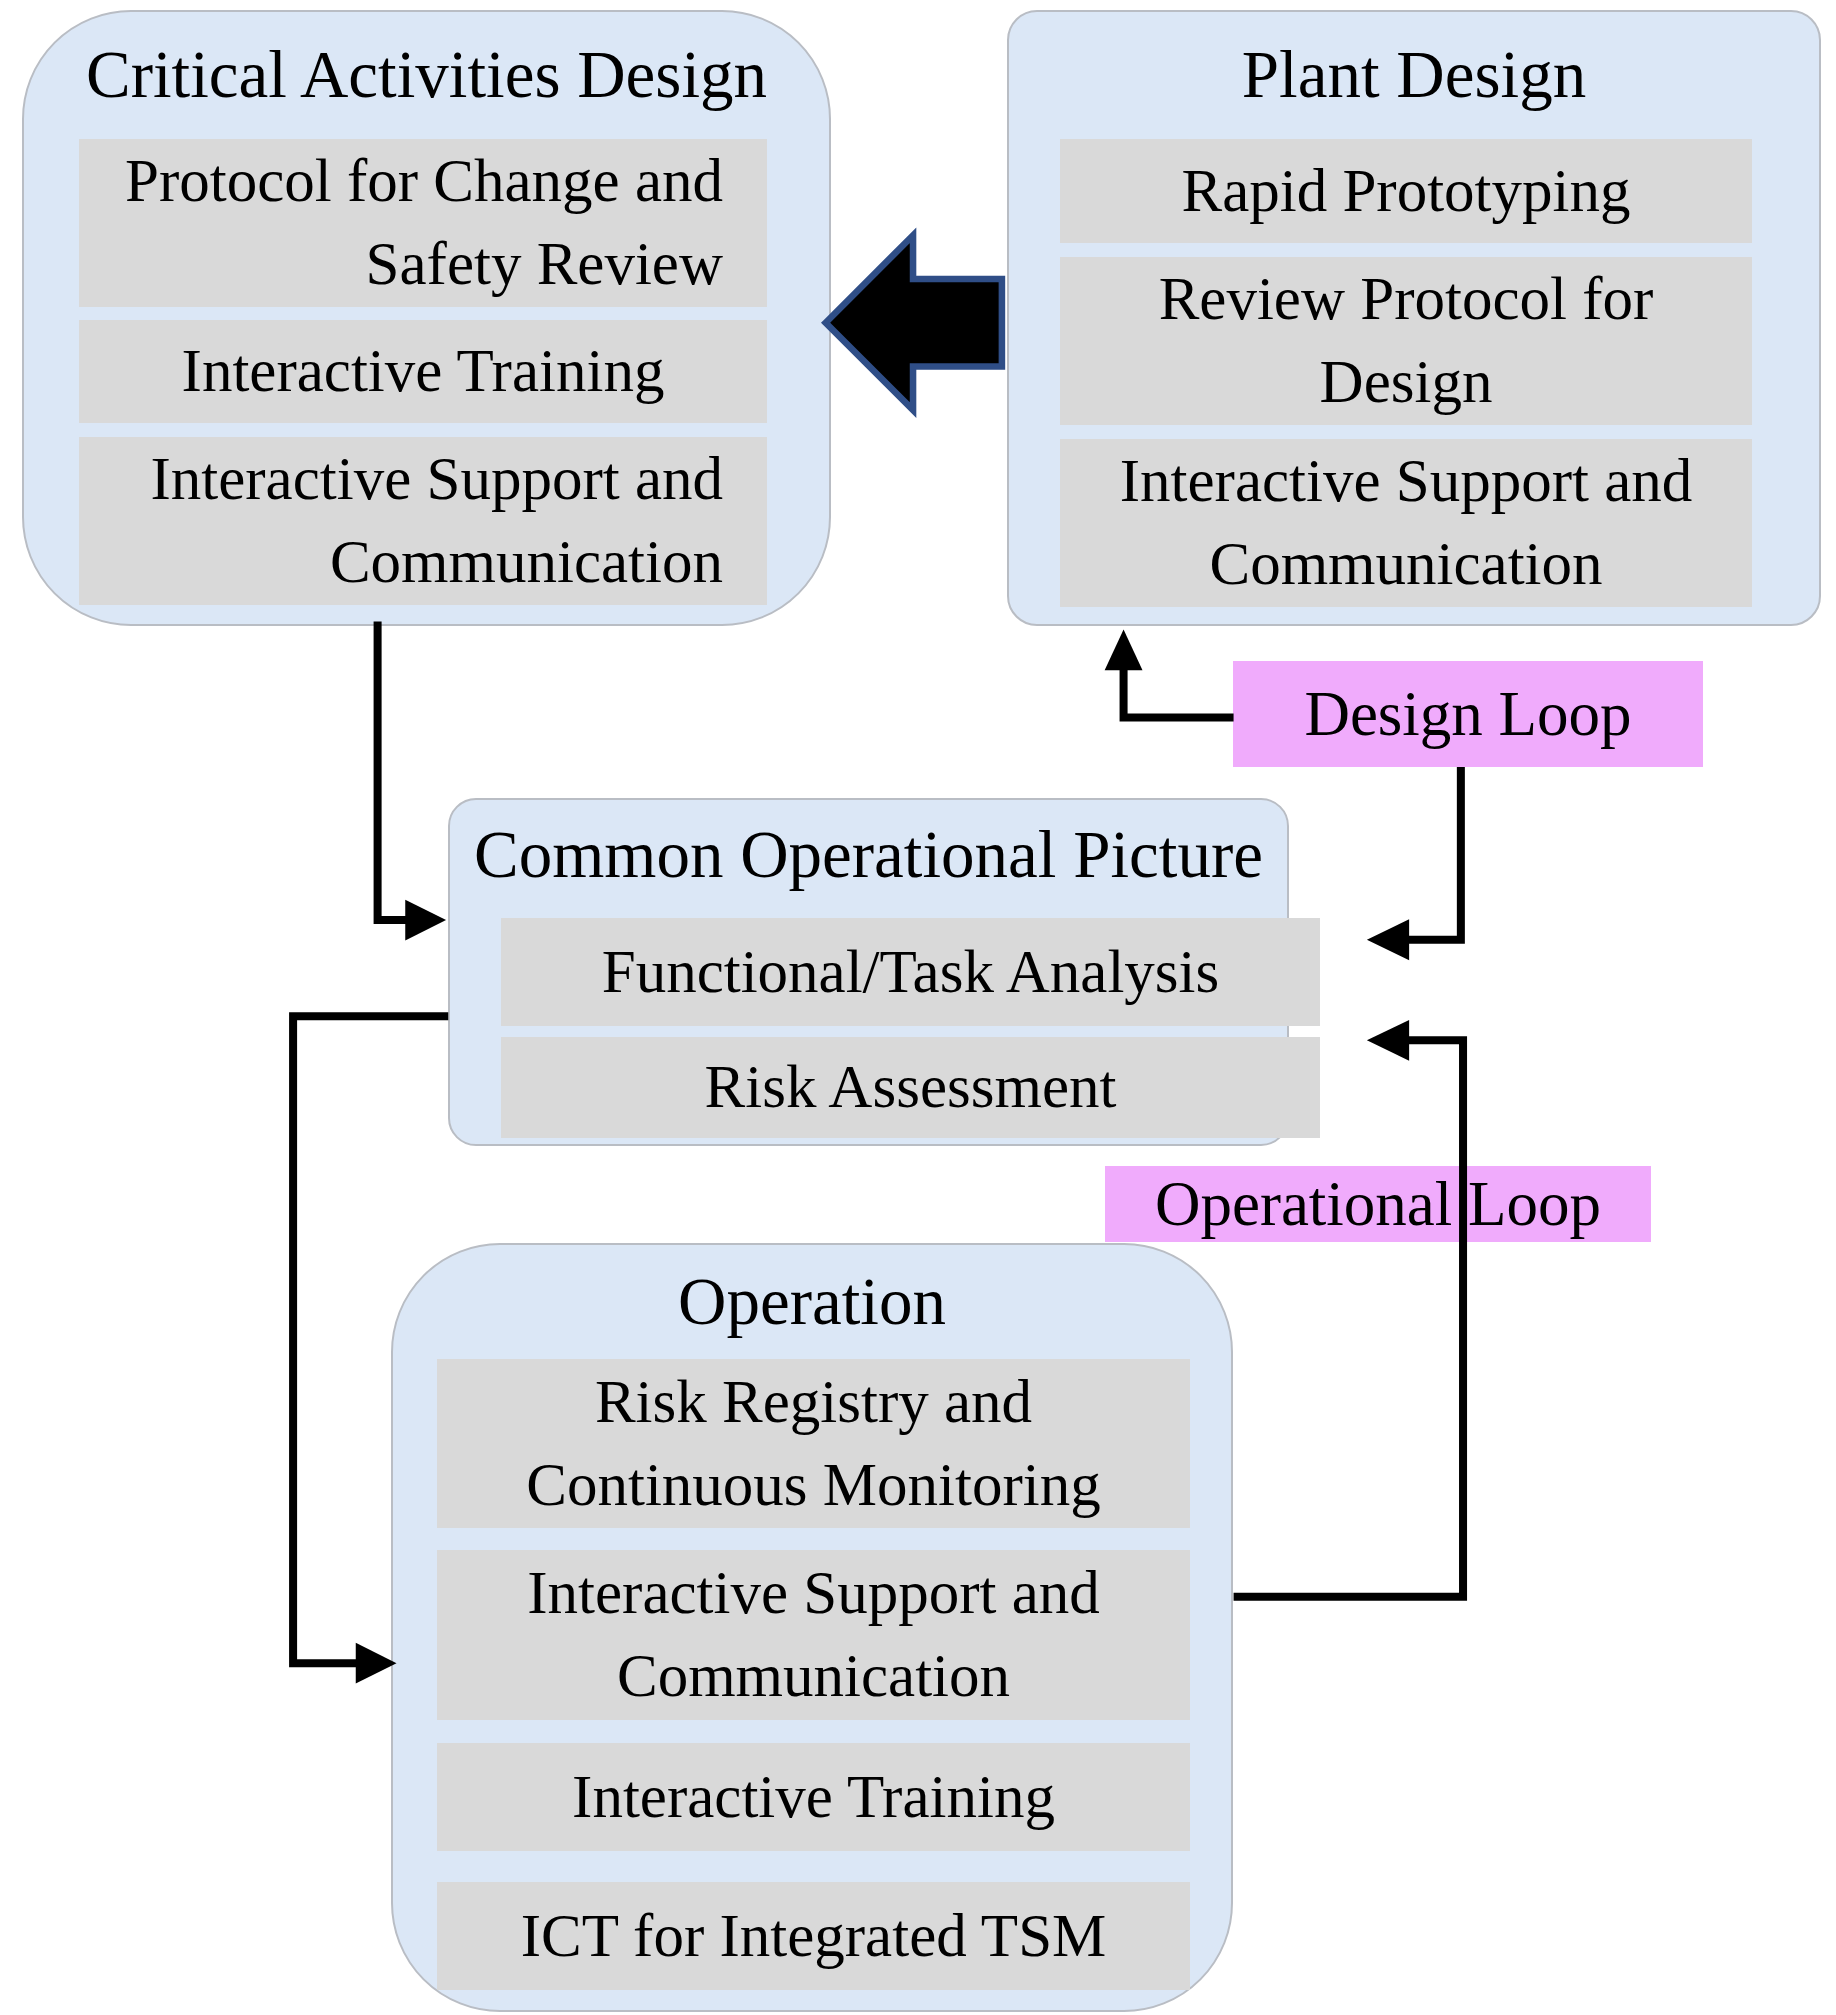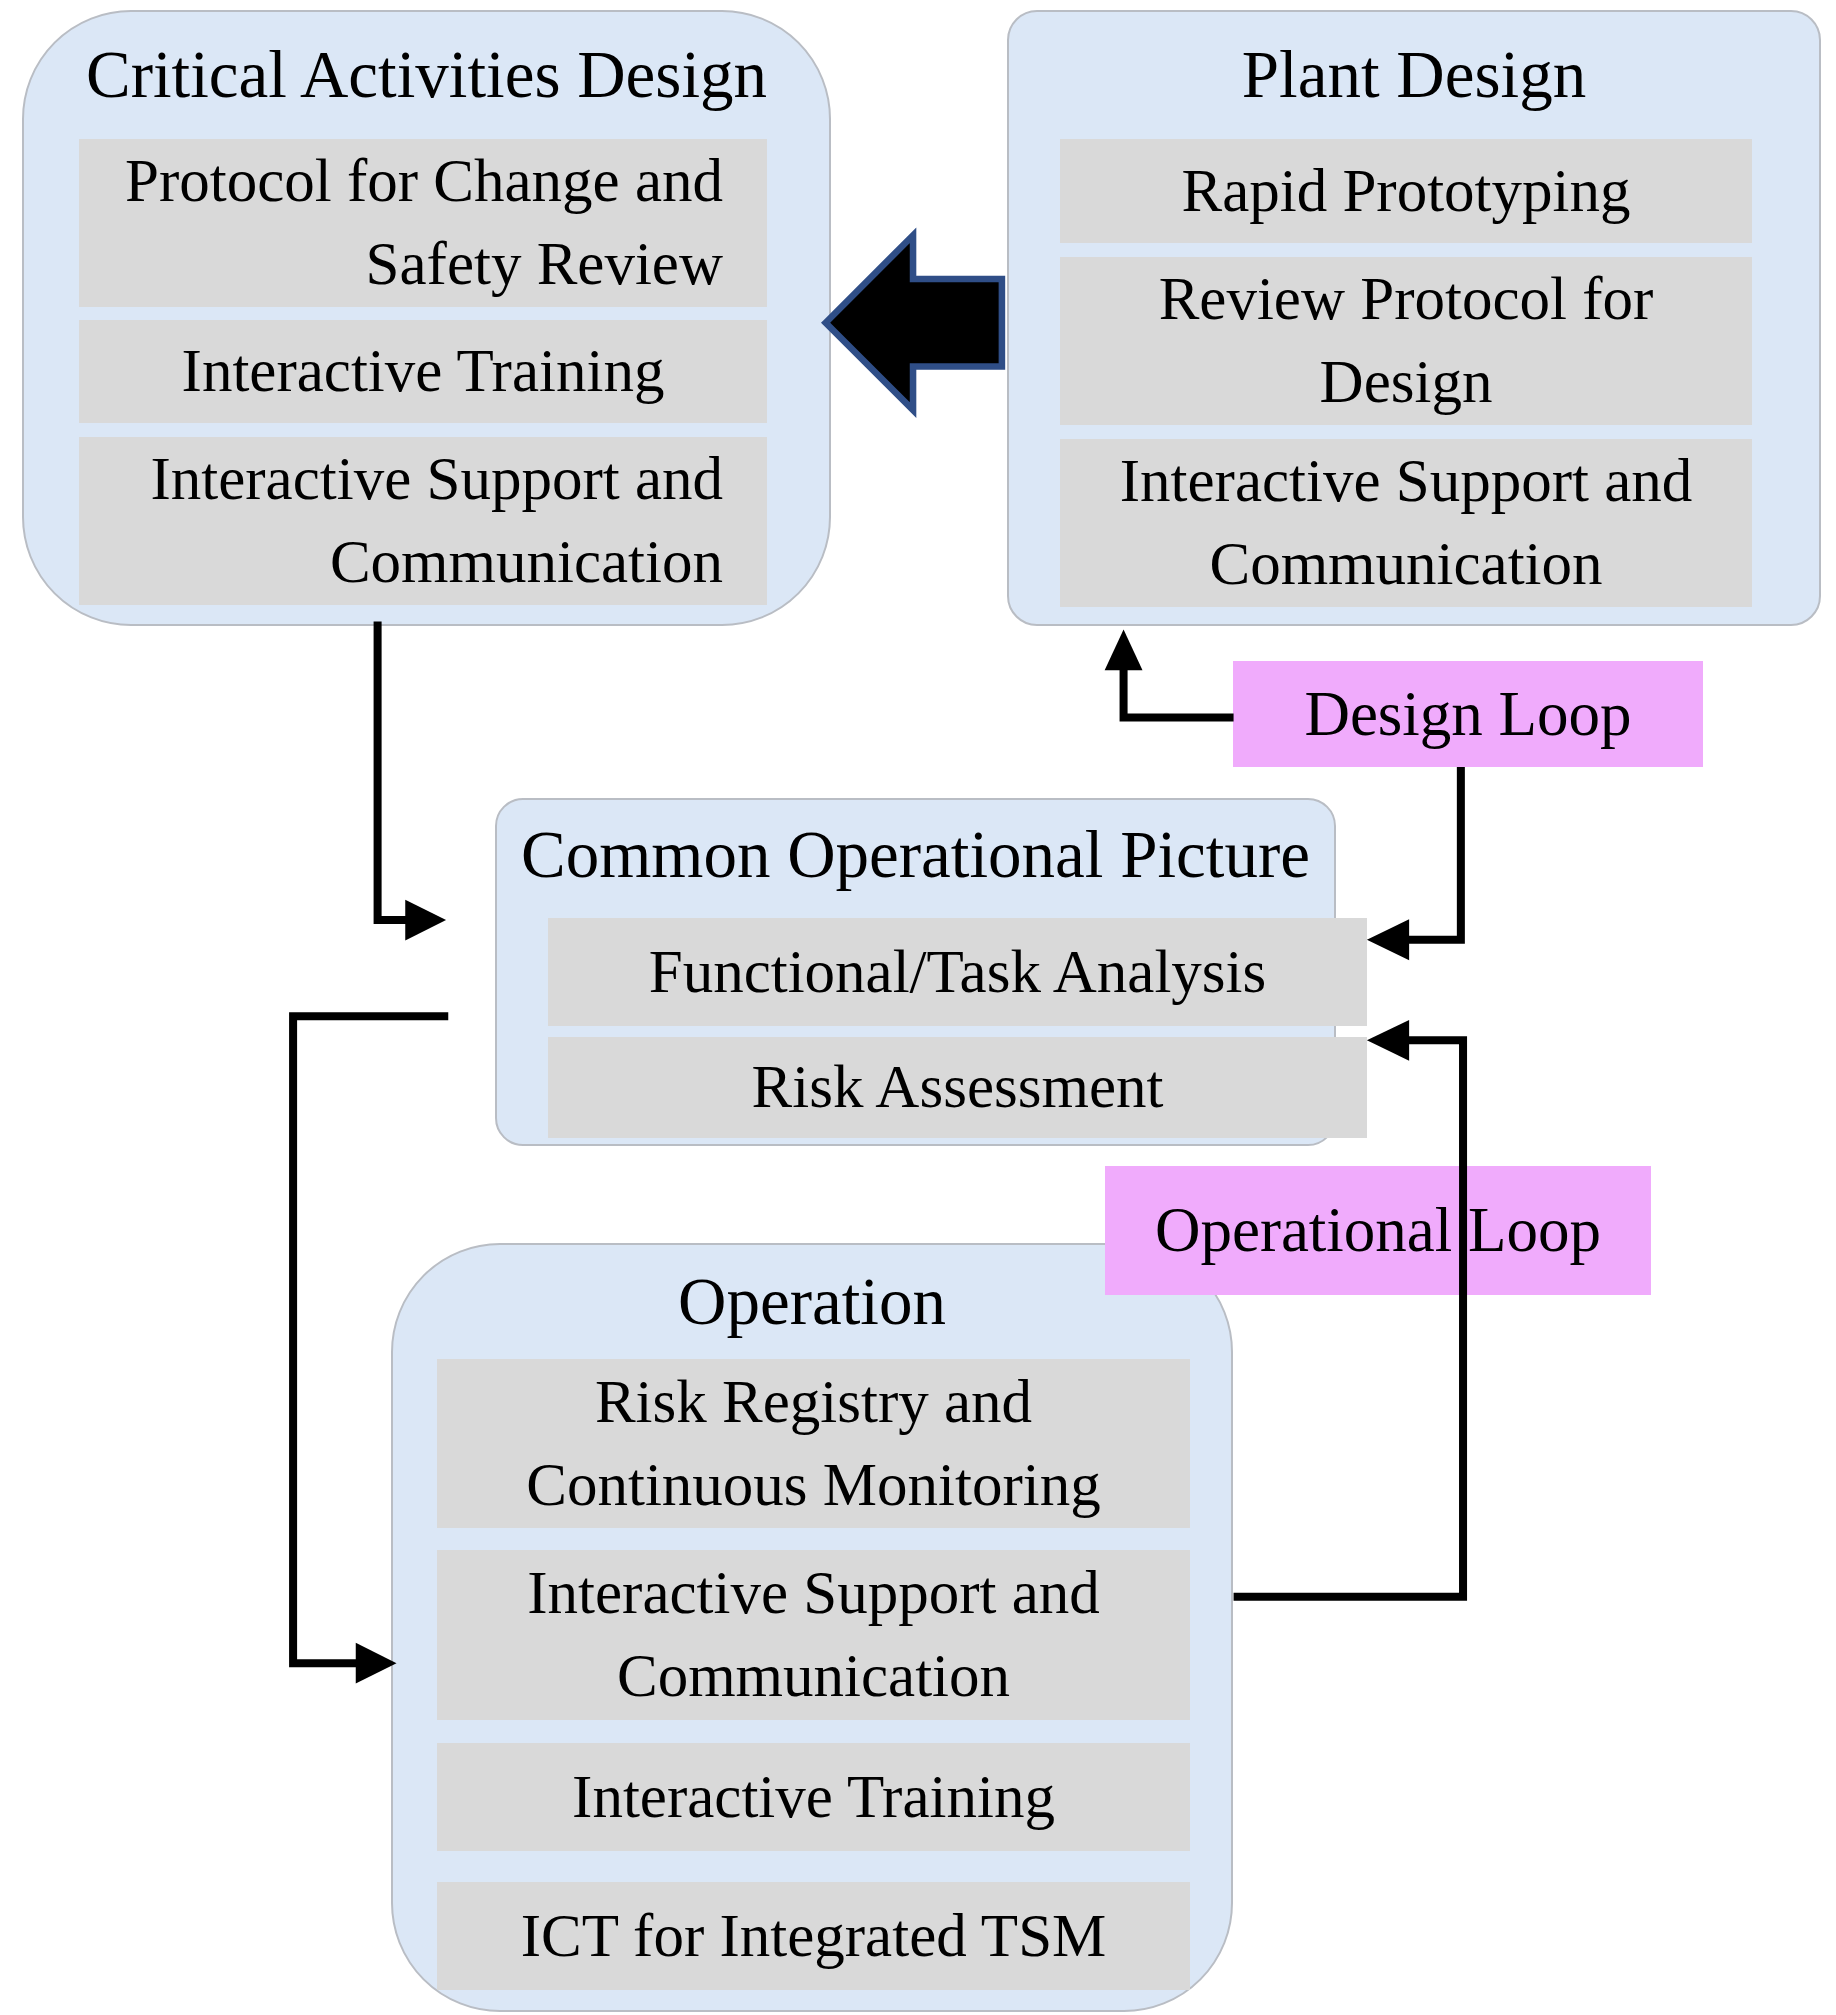--- a/index.html
+++ b/index.html
@@ -55,36 +55,36 @@
   #cad-i1{top:308px;height:103px;}
   #cad-i2{top:425px;height:168px;}
   
   #pd{left:1007px;top:10.2px;width:814px;height:616px;border-radius:30px;}
   #pd .panel-title{top:20.4px;}
   #pd .item{left:51px;width:692px;padding:0 51px;}
   #pd-i0{top:127px;height:104px;}
   #pd-i1{top:245px;height:168px;}
   #pd-i2{top:427px;height:168px;}
   
-  #cop{left:448px;top:798px;width:841px;height:348px;border-radius:28px;margin-left:47px;}
+  #cop{left:448px;top:798px;width:841px;height:348px;border-radius:28px;}
   #cop .panel-title{top:13px;}
   #cop .item{left:51px;width:819px;}
   #cop-i0{top:118px;height:108px;}
   #cop-i1{top:237px;height:101px;}
   
   #op{left:391px;top:1243px;width:842px;height:769px;}
   #op .panel-title{top:14.6px;}
   #op .item{left:44px;width:753px;padding:0 14.6px;}
   #op-i0{top:114px;height:169px;}
   #op-i1{top:305px;height:170px;}
   #op-i2{top:498px;height:108px;}
   #op-i3{top:637px;height:108px;}
   
   #design-loop{left:1233px;top:661px;width:470px;height:106px;}
-  #operational-loop{left:1105px;top:1166px;width:546px;height:129px;}
+  #operational-loop{left:1105px;top:1166px;width:546px;height:76px;}
   
   .overlay{
     position:absolute;left:0;top:0;width:1837px;height:2015px;
     pointer-events:none;
   }
 </style>
 </head>
 <body>
 
 <div class="canvas">

